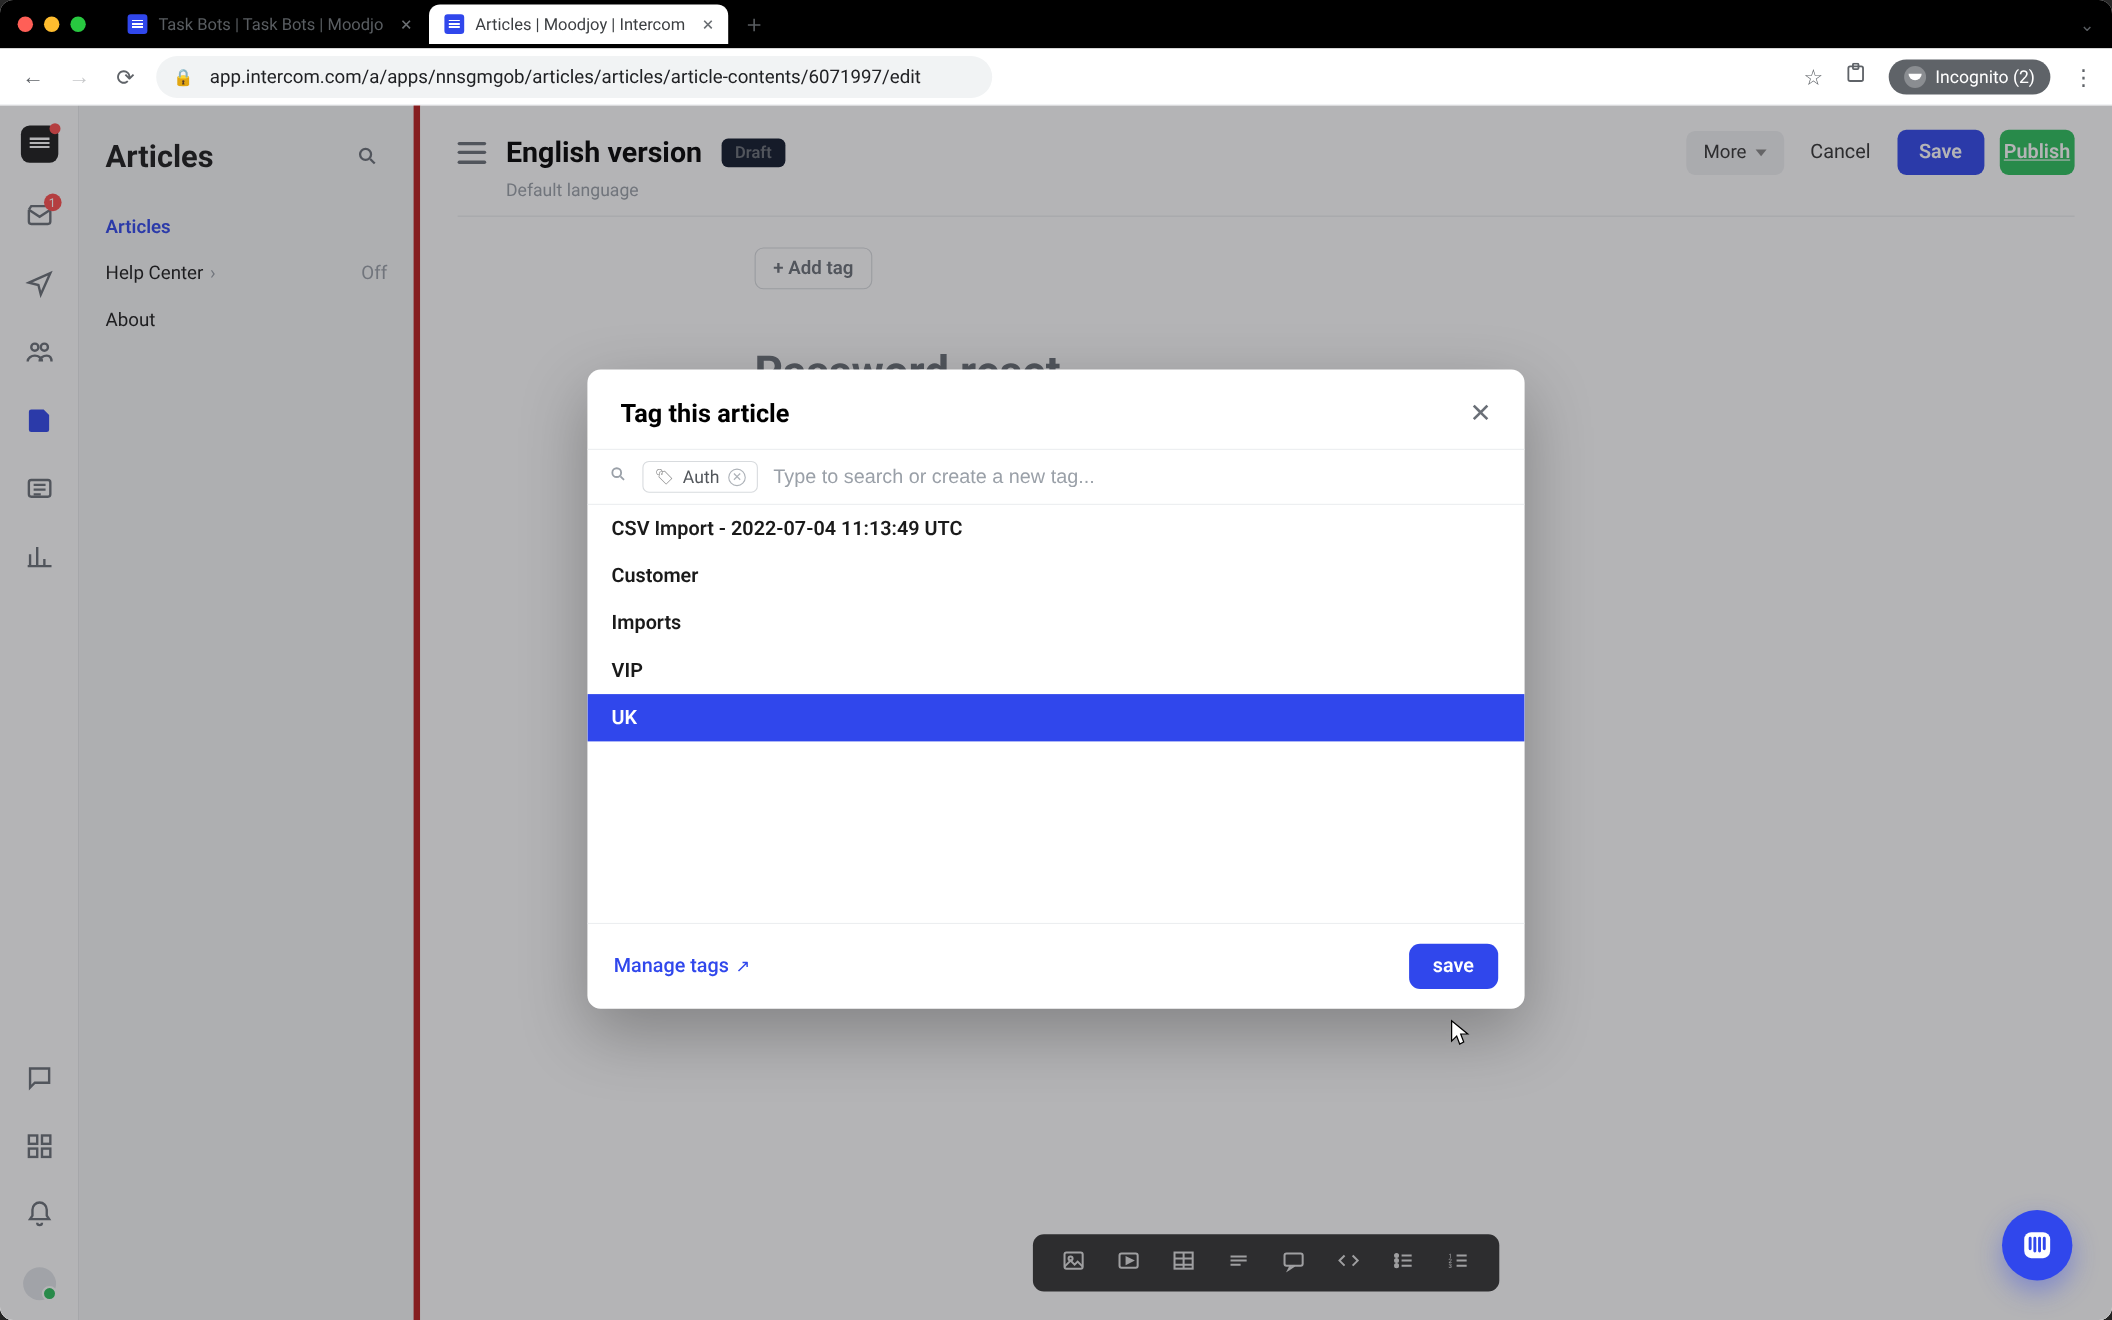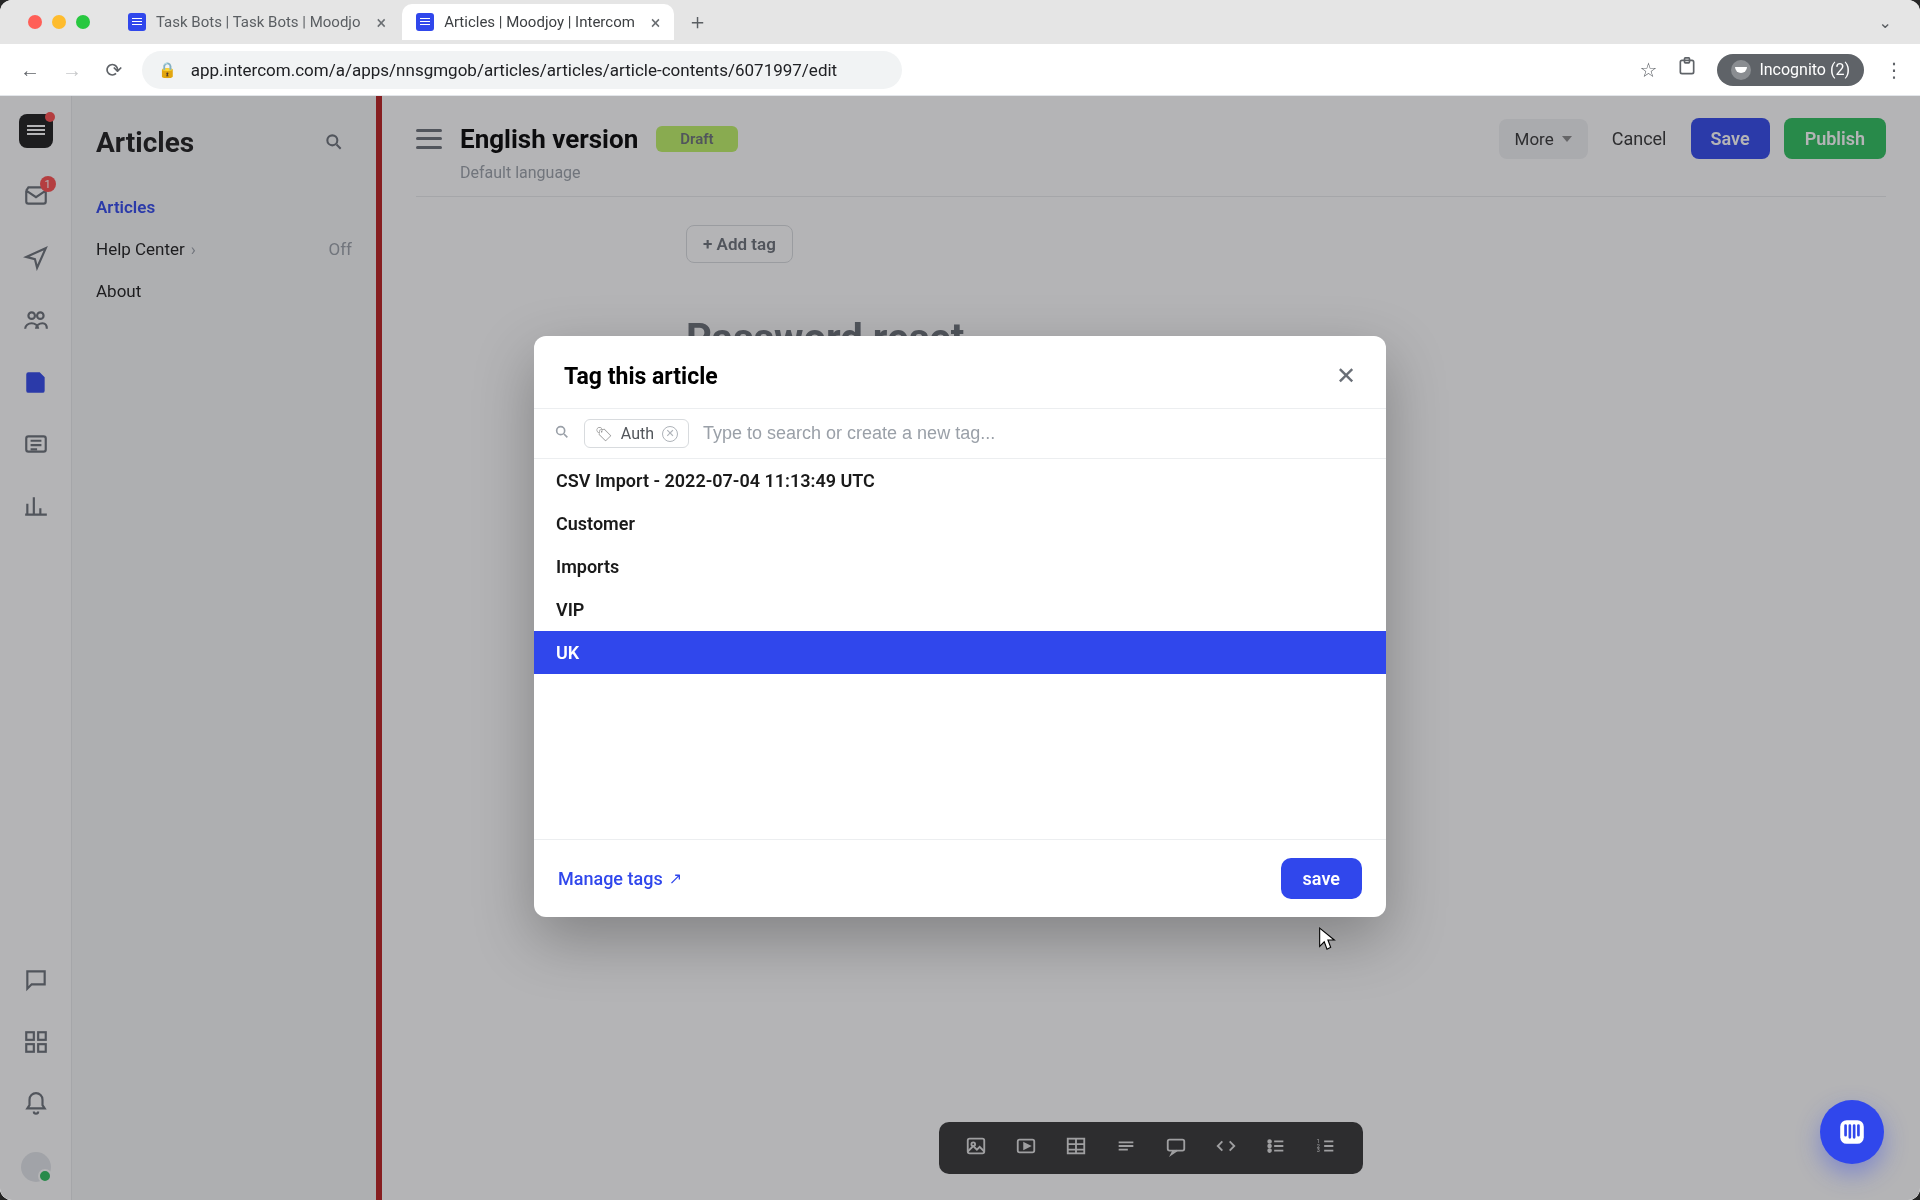--- a/index.html
+++ b/index.html
@@ -10,21 +10,21 @@
   .mac-window {
     position: absolute; inset: 0;
     background: #fff;
     border-radius: 12px;
     overflow: hidden;
     box-shadow: 0 10px 40px rgba(0,0,0,.4);
   }
 
   
   .tab-strip {
-    height: 44px; background: #e5e5e5; display: flex; align-items: center; padding: 0 28px;
+    height: 44px; background: #000000; display: flex; align-items: center; padding: 0 16px;
   }
   .traffic-lights { display: flex; gap: 10px; margin-right: 24px; }
   .tl { width: 14px; height: 14px; border-radius: 50%; }
   .tl-close { background: #ff5f57; } .tl-min { background: #febc2e; } .tl-max { background: #28c840; }
   .tab {
     display: flex; align-items: center; gap: 10px;
     height: 36px; padding: 0 14px; margin-right: 2px;
     border-radius: 10px 10px 0 0;
     max-width: 300px; position: relative;
     color: #3c3f42; font-size: 15px;
@@ -96,27 +96,27 @@
   .side-item.active { color:#3047ec; font-weight:600; }
   .side-item .chev { margin-left:6px; color:#9aa0a8; }
   .side-item .off { margin-left:auto; color:#9aa0a8; }
 
   
   .main { flex:1; background:#fff; padding: 22px 34px 0; position:relative; }
   .main-head { display:flex; align-items:center; gap:18px; }
   .hamburger { width:26px;height:20px;display:flex;flex-direction:column;justify-content:space-between;}
   .hamburger span{height:3px;background:#6a6f77;border-radius:2px;}
   .article-title { font-size:26px; font-weight:700; }
-  .draft-pill { background:#bef264;color:#6a6f77;font-size:15px;padding:4px 24px;border-radius:6px;font-weight:600;}
+  .draft-pill { background:#0f172a;color:#6a6f77;font-size:15px;padding:4px 12px;border-radius:6px;font-weight:600;}
   .head-actions { margin-left:auto; display:flex; align-items:center; gap:14px; }
   .more-btn { background:#f0f1f3;border-radius:8px;padding:10px 16px;display:flex;align-items:center;gap:8px;font-size:17px;color:#333;}
   .more-btn .caret{width:0;height:0;border-left:5px solid transparent;border-right:5px solid transparent;border-top:6px solid #888;}
   .txt-btn { font-size:18px; color:#333; padding:8px 10px; }
   .save-btn { background:#3047ec;color:#fff;font-size:18px;font-weight:600;padding:10px 20px;border-radius:8px;}
-  .publish-btn { background:#2bbf5b;color:#fff;font-size:18px;font-weight:600;padding:10px 21px;border-radius:8px;}
+  .publish-btn { background:#2bbf5b;color:#fff;font-size:18px;font-weight:600;padding:10px 4px;border-radius:8px;text-decoration:underline;}
   .sub-lang { font-size:16px;color:#9aa0a8;margin-left:44px;margin-top:4px; }
   .divider { height:1px;background:#e8eaec;margin-top:14px; }
 
   .content-area { margin: 28px 0 0 270px; }
   .add-tag-pill { border:1.5px solid #d8dbde;color:#6a6f77;font-size:17px;font-weight:600;padding:8px 16px;border-radius:8px;display:inline-block;}
   .big-title { font-size:40px;font-weight:700;color:#6a6f77;margin-top:52px; }
 
   
   .editor-toolbar {
     position:absolute; left:50%; transform:translateX(-50%);

